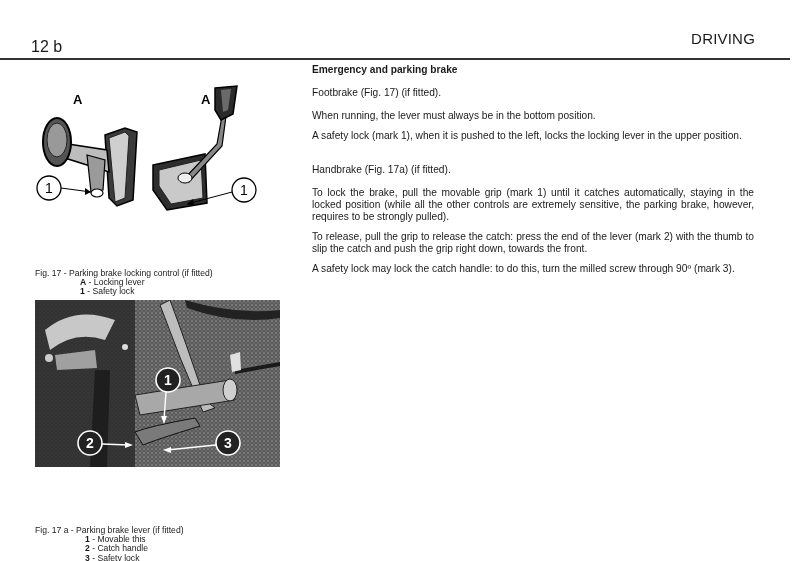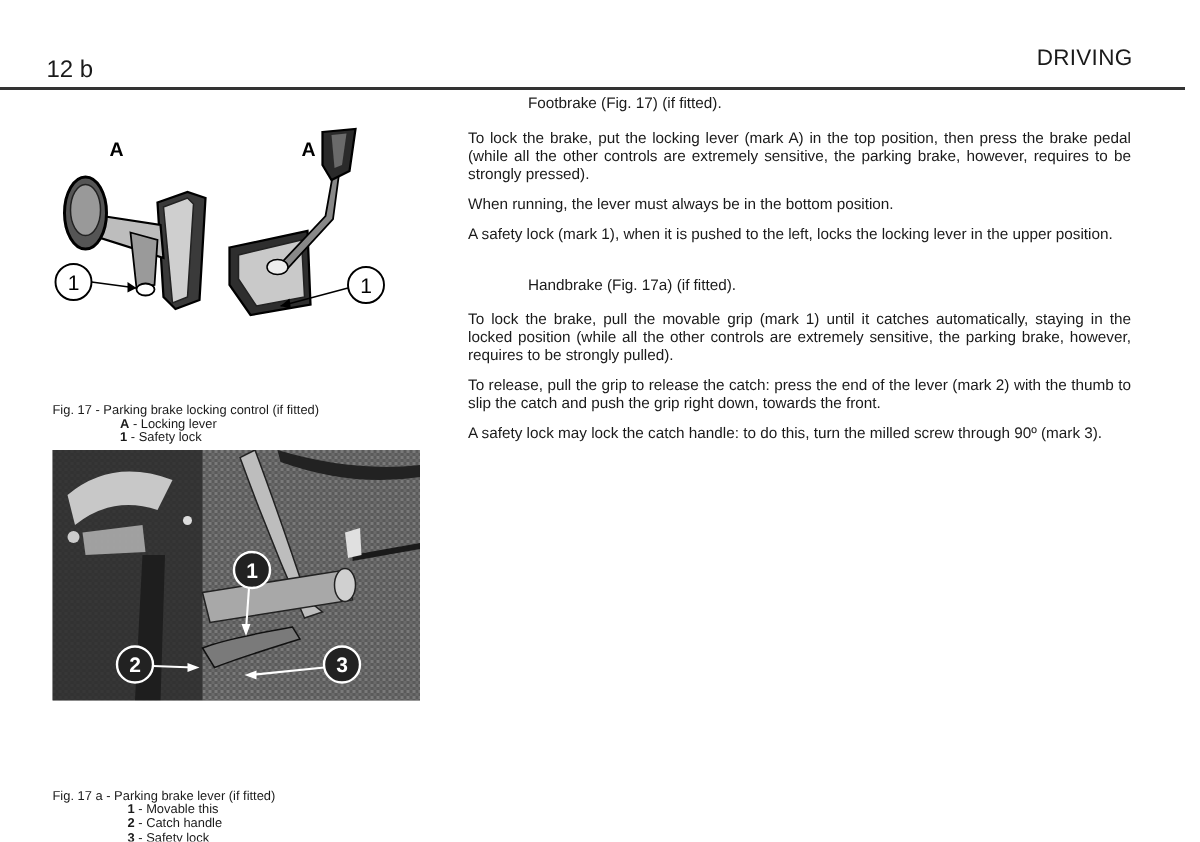--- a/index.html
+++ b/index.html
@@ -10,21 +10,21 @@
   .page-number { position: absolute; left: 31px; top: 38px; font-size: 16px; }
   .section-title { position: absolute; right: 45px; top: 30px; font-size: 15px; font-weight: normal; letter-spacing: 0.2px; }
   .rule { position: absolute; left: 0; top: 58px; width: 790px; height: 2px; background: #333; }
 
   .right-col {
     position: absolute; left: 312px; top: 64px; width: 442px;
     font-size: 10.2px; line-height: 12px; text-align: justify;
   }
   .right-col p { margin: 0 0 8px 0; }
   .right-col .heading { font-weight: bold; margin-bottom: 11px; }
-  .right-col .sub { margin-bottom: 11px; margin-left: 40px; }
+  .right-col .sub { margin-bottom: 11px; }
   .right-col .gap { margin-top: 22px; }
 
   .fig17 { position: absolute; left: 25px; top: 80px; width: 260px; height: 140px; }
   .caption { position: absolute; font-size: 8.6px; line-height: 9.2px; margin-top: 44px; }
   .caption .item { padding-left: 45px; }
   .caption .item b { font-weight: bold; }
   .cap17 { left: 35px; top: 225px; }
   .cap17a { left: 35px; top: 482px; }
   .cap17a .item { padding-left: 50px; }
 
@@ -127,21 +127,21 @@
 </div>
 
 <div class="caption cap17a">
   <div>Fig. 17 a - Parking brake lever (if fitted)</div>
   <div class="item"><b>1</b><span> - Movable this</span></div>
   <div class="item"><b>2</b><span> - Catch handle</span></div>
   <div class="item"><b>3</b><span> - Safety lock</span></div>
 </div>
 
 <div class="right-col">
+  <p class="heading">Emergency and parking brake</p>
   <p class="sub">Footbrake (Fig. 17) (if fitted).</p>
-  <p>To lock the brake, put the locking lever (mark A) in the top position, then press the brake pedal (while all the other controls are extremely sensitive, the parking brake, however, requires to be strongly pressed).</p>
   <p>When running, the lever must always be in the bottom position.</p>
   <p>A safety lock (mark 1), when it is pushed to the left, locks the locking lever in the upper position.</p>
   <p class="sub gap">Handbrake (Fig. 17a) (if fitted).</p>
   <p>To lock the brake, pull the movable grip (mark 1) until it catches automatically, staying in the locked position (while all the other controls are extremely sensitive, the parking brake, however, requires to be strongly pulled).</p>
   <p>To release, pull the grip to release the catch: press the end of the lever (mark 2) with the thumb to slip the catch and push the grip right down, towards the front.</p>
   <p>A safety lock may lock the catch handle: to do this, turn the milled screw through 90º (mark 3).</p>
 </div>
 
 </body></html>

